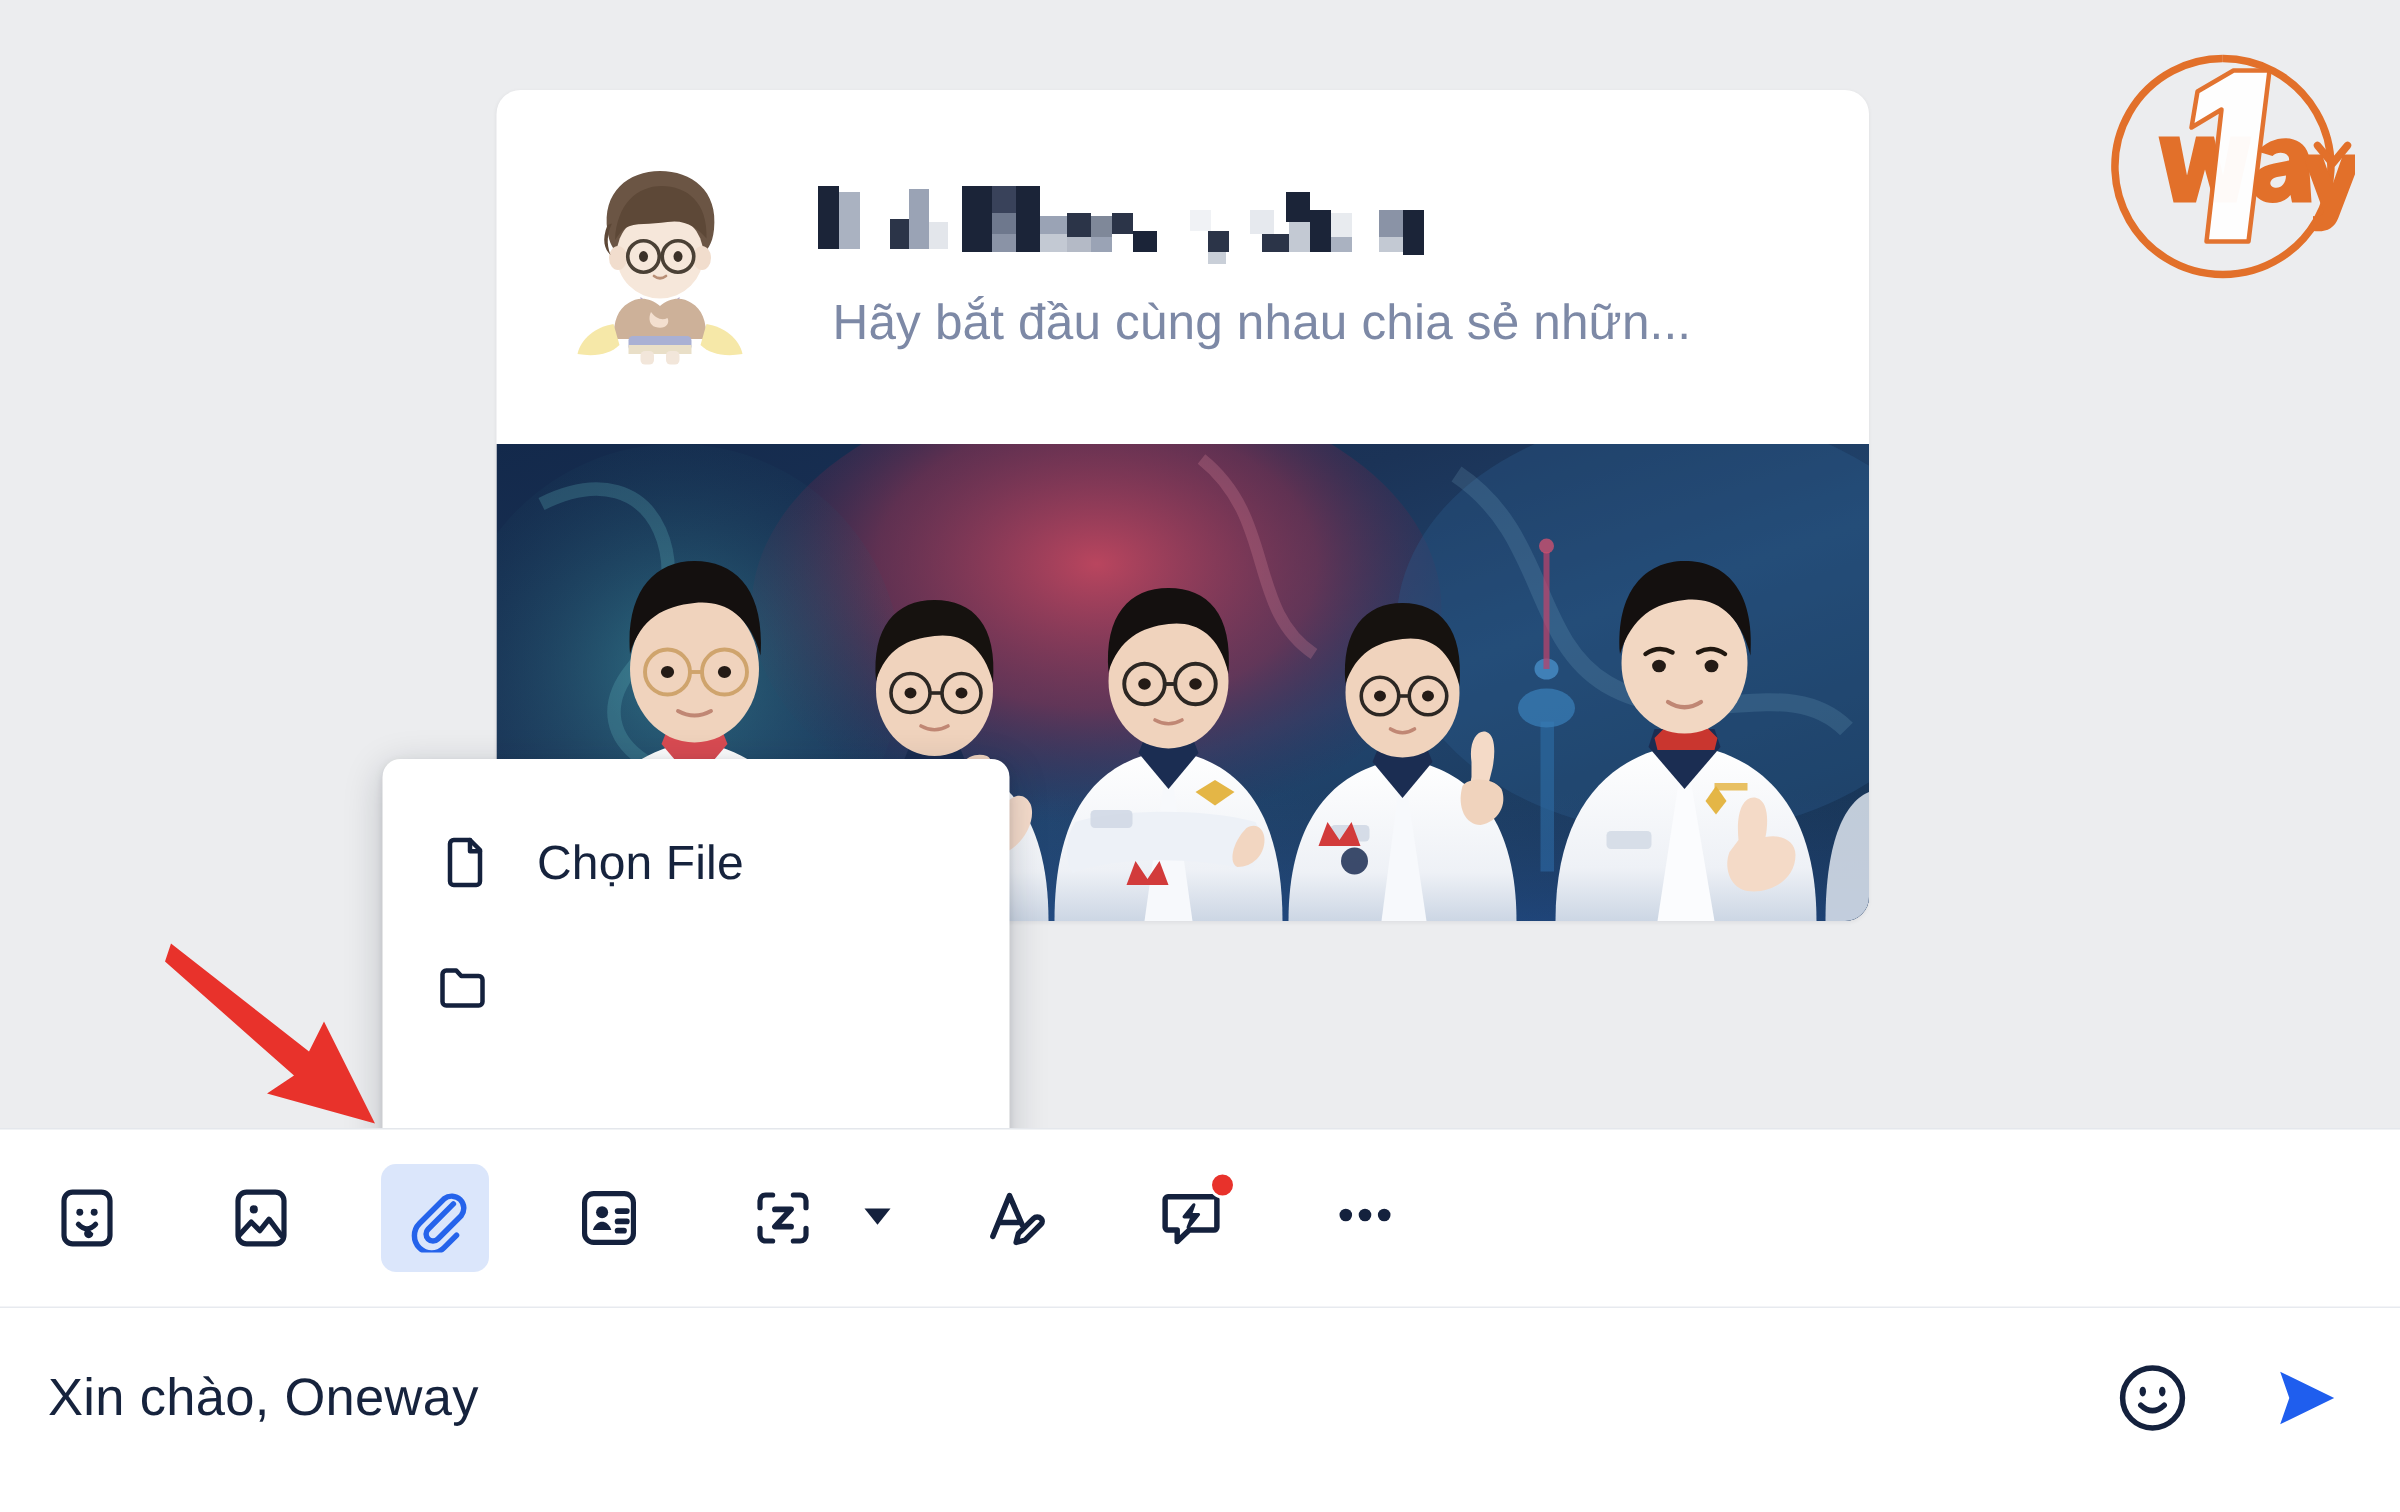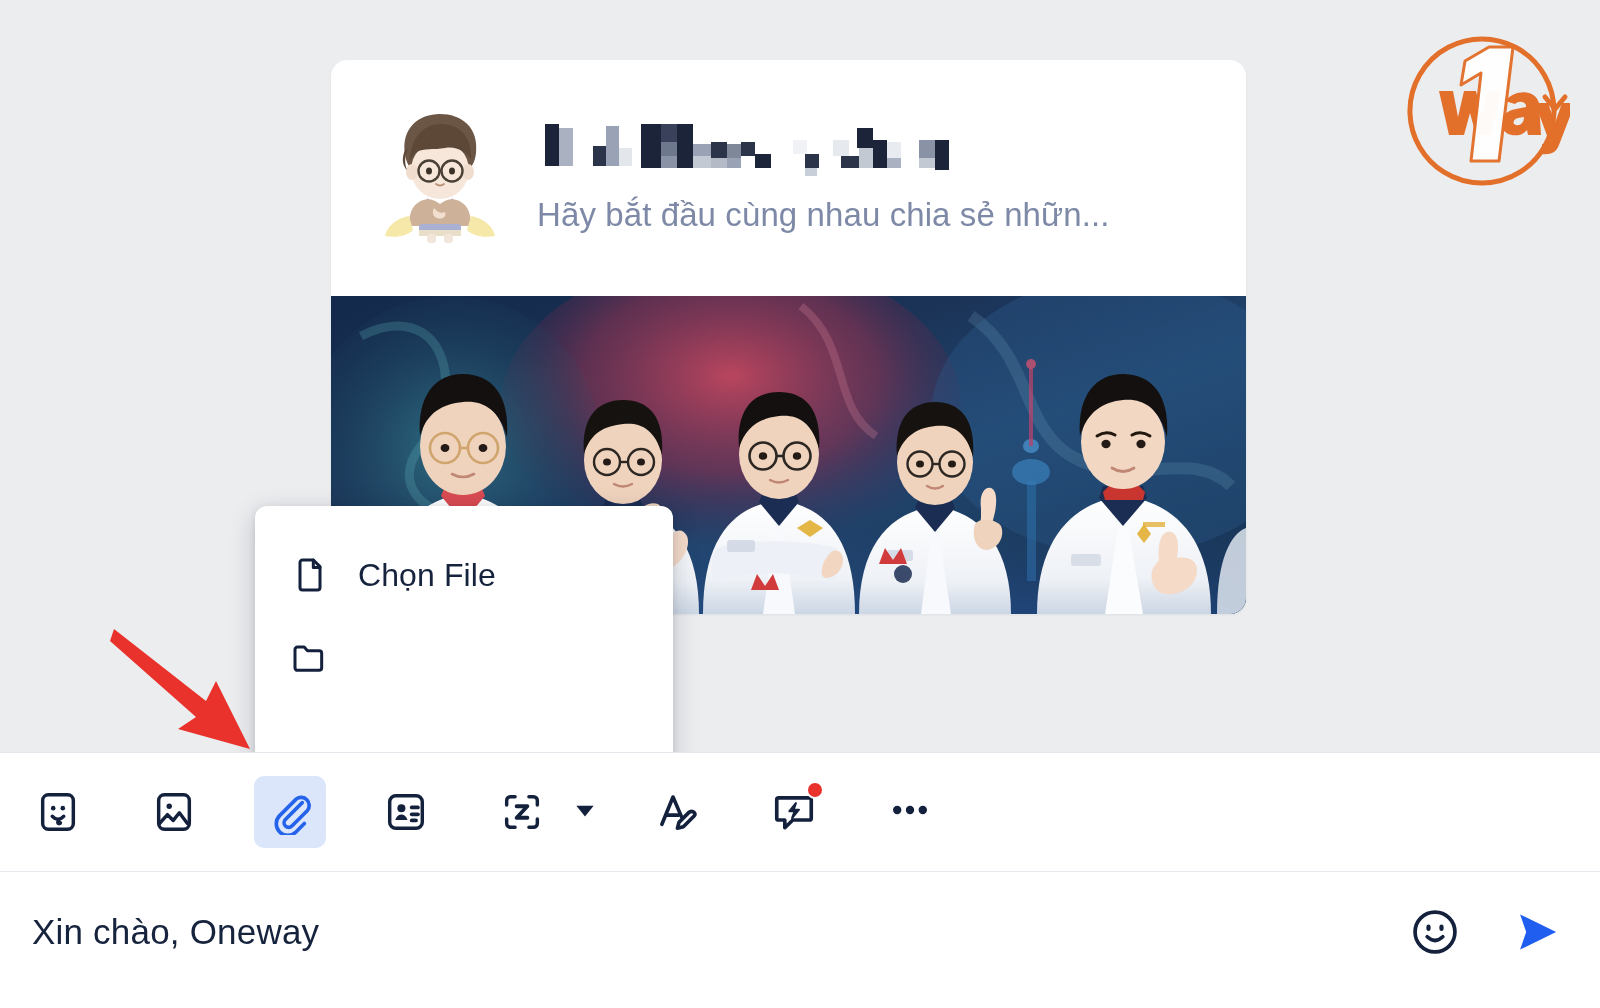--- a/index.html
+++ b/index.html
@@ -32,21 +32,21 @@
 
   .intro-text { flex: 1; min-width: 0; padding-top: 4px; }
 
   
   .pix-name { display: flex; align-items: flex-end; height: 56px; gap: 0px; }
 
   .intro-sub {
     margin-top: 18px;
     font-size: 33px; line-height: 1.25;
     color: #7d89a6; letter-spacing: .1px;
-    white-space: nowrap; overflow: hidden;
+    white-space: nowrap; overflow: hidden; margin-left: 18px;
   }
 
   
   .photo {
     position: relative; width: 915px; height: 318px; overflow: hidden;
     background: #12213d;
   }
   .photo svg { position: absolute; inset: 0; width: 100%; height: 100%; display: block; }
 
   

